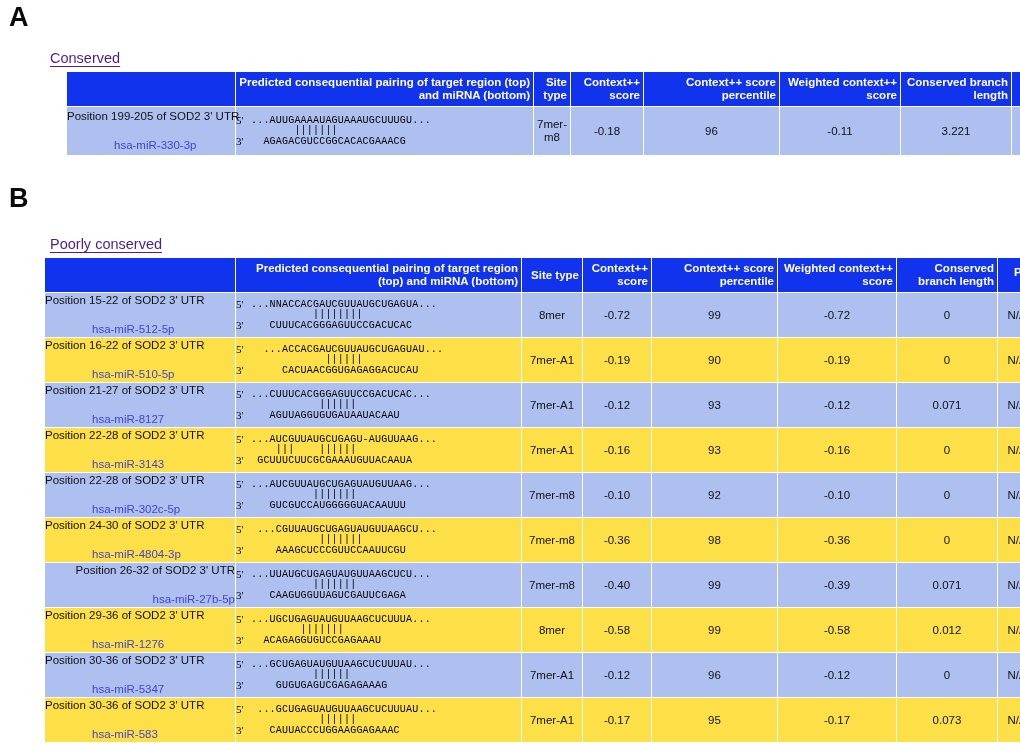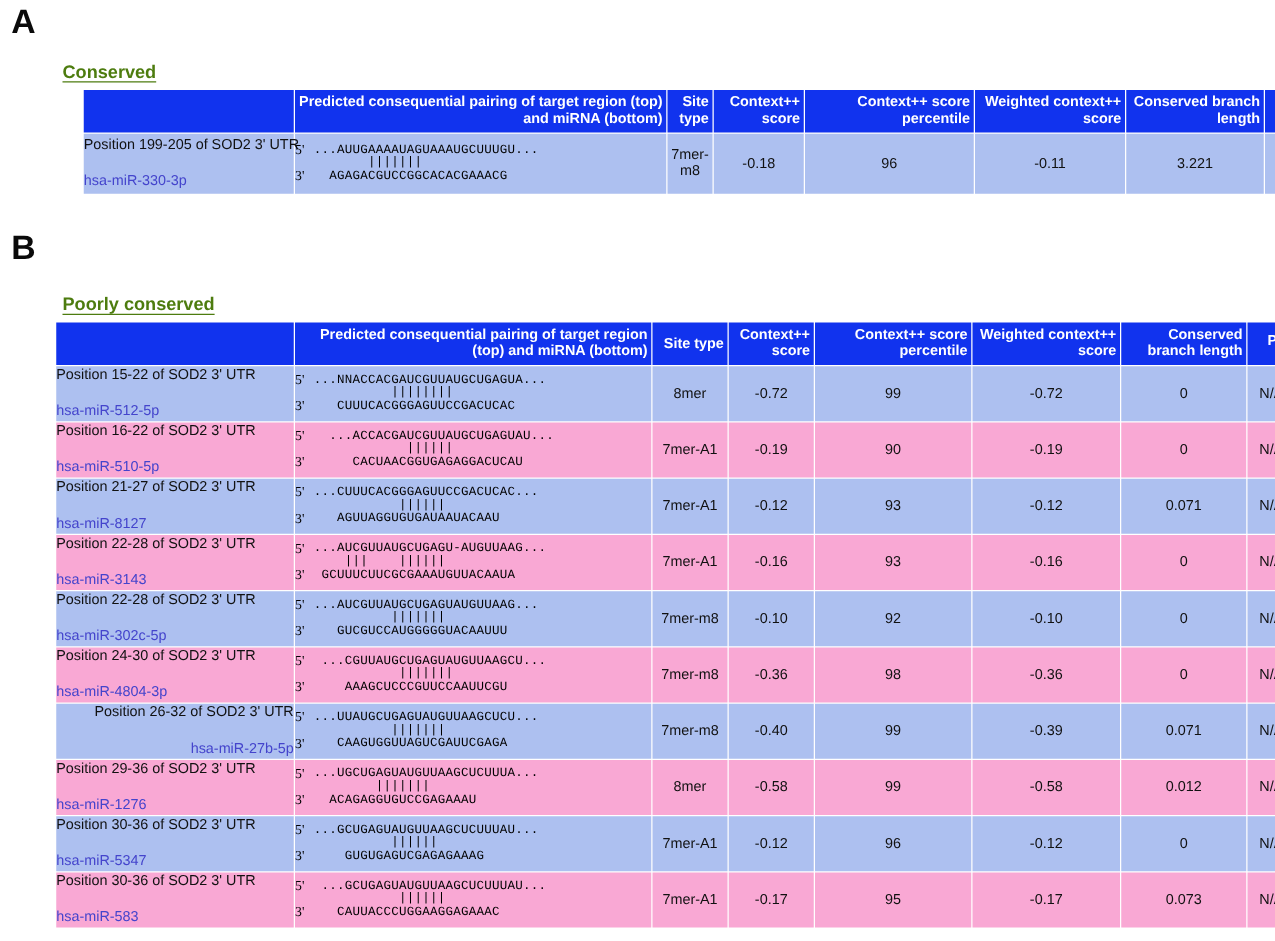--- a/index.html
+++ b/index.html
@@ -24,23 +24,23 @@
     line-height: 27px;
     color: #0a0a0a;
     letter-spacing: 0px;
   }
   #panel-a-letter { left: 9px;  top: 4px; }
   #panel-b-letter { left: 9px;  top: 185px; }
 
   .panel-title {
     position: absolute;
     font-family: "Liberation Sans", sans-serif;
-    font-weight: bold;
+    font-weight: normal;
     font-size: 14.5px;
-    color: #4d7c0f;
+    color: #4c1d95;
     text-decoration: underline;
     text-underline-offset: 3px;
   }
   #conserved-title       { left: 50px; top: 50px; }
   #poorly-conserved-title{ left: 50px; top: 236px; }
 
   table.ts {
     position: absolute;
     border-collapse: separate;
     border-spacing: 1px;
@@ -67,38 +67,39 @@
   table.ts td {
     border: 0;
     padding: 0;
     vertical-align: middle;
     font-family: "Liberation Sans", sans-serif;
     font-size: 11.5px;
     color: #111111;
   }
 
   tr.rowA > td { background: #adc0f0; }
-  tr.rowB > td { background: #f9a8d4; }
+  tr.rowB > td { background: #fde047; }
 
   td.cell-target {
     padding: 5px 4px 5px 7px;
     vertical-align: top;
   }
   .target-pos {
     color: #111111;
     font-size: 11.5px;
     line-height: 15px;
     white-space: nowrap;
   }
   .target-mir {
     color: #4444cc;
     font-size: 11.5px;
     line-height: 15px;
     margin-top: 14px;
     white-space: nowrap;
+    padding-left: 47px;
   }
 
   td.cell-align {
     padding: 4px 2px 4px 3px;
     vertical-align: top;
   }
   .align-block {
     font-family: "Liberation Serif", serif;
     font-size: 10.5px;
     line-height: 11px;

